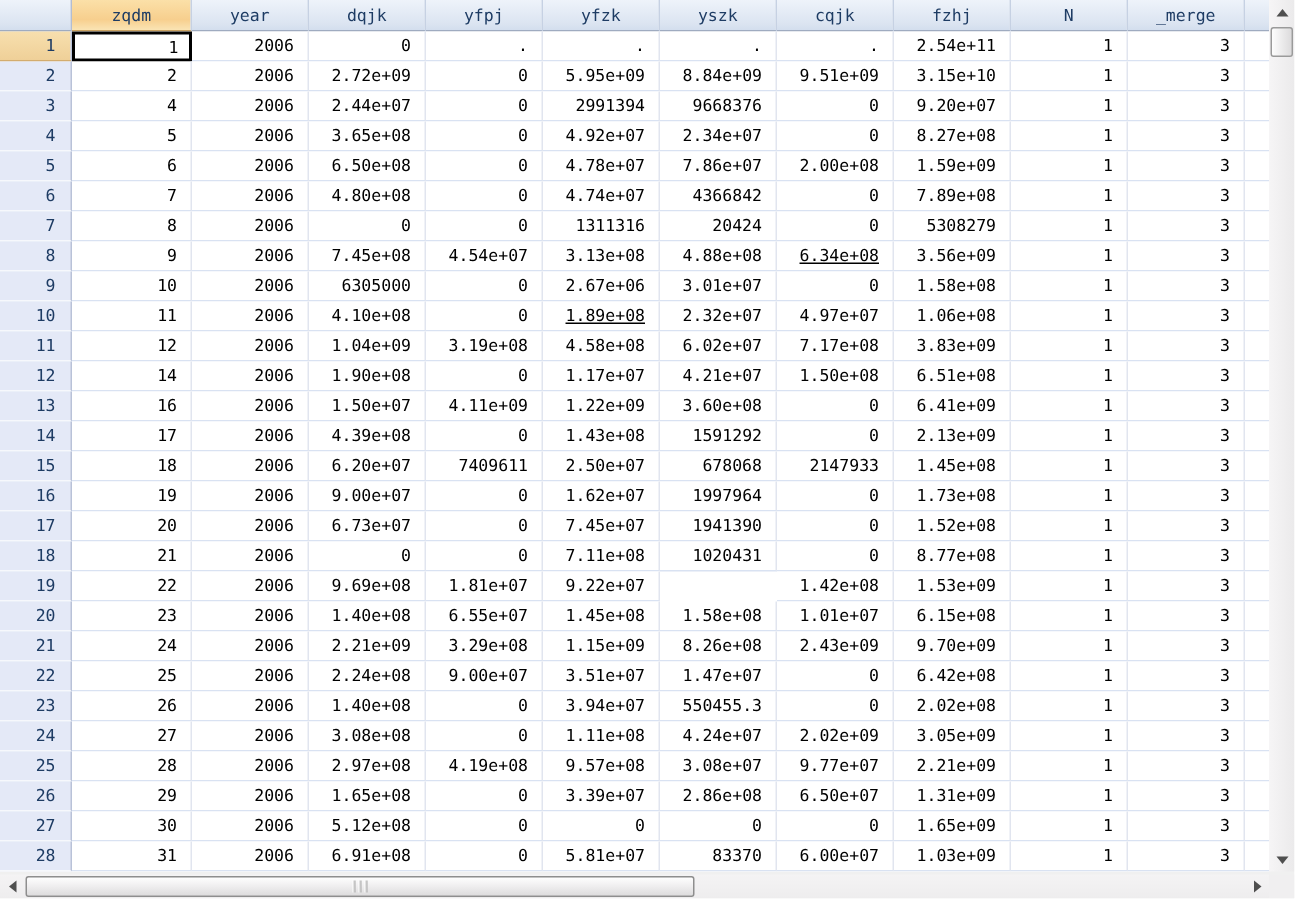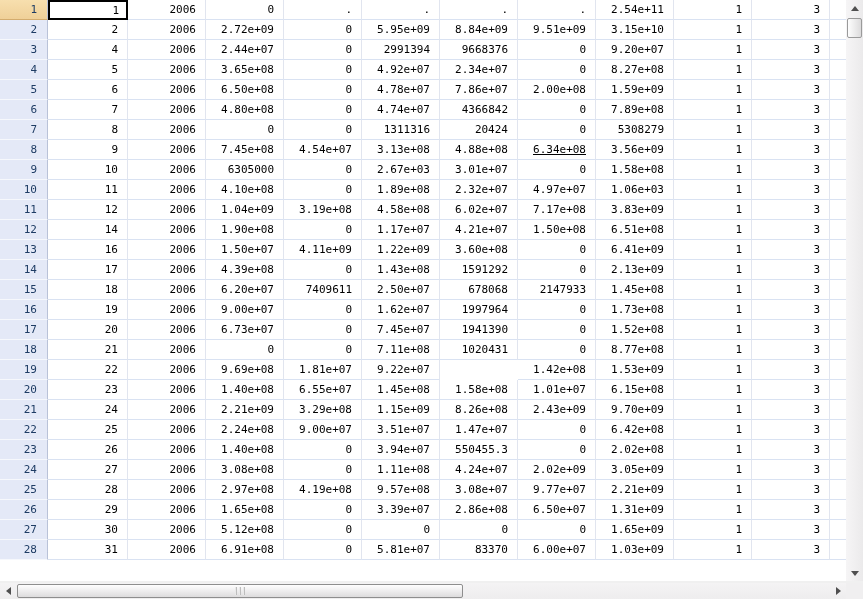--- a/index.html
+++ b/index.html
@@ -106,20 +106,34 @@
   .tri-left  { width:0; height:0; border-top:4px solid transparent; border-bottom:4px solid transparent; border-right:5px solid #4f4f4f; }
   .tri-right { width:0; height:0; border-top:4px solid transparent; border-bottom:4px solid transparent; border-left:5px solid #4f4f4f; }
 </style>
 </head>
 <body>
 
 <div class="screen">
 
   <div class="grid-area">
 
+  <div class="grid-row header">
+        <div class="hcell corner" style="width: 48px;"></div>
+        <div class="hcell selected" style="width: 80px;">zqdm</div>
+        <div class="hcell" style="width: 78px;">year</div>
+        <div class="hcell" style="width: 78px;">dqjk</div>
+        <div class="hcell" style="width: 78px;">yfpj</div>
+        <div class="hcell" style="width: 78px;">yfzk</div>
+        <div class="hcell" style="width: 78px;">yszk</div>
+        <div class="hcell" style="width: 78px;">cqjk</div>
+        <div class="hcell" style="width: 78px;">fzhj</div>
+        <div class="hcell" style="width: 78px;">N</div>
+        <div class="hcell" style="width: 78px;">_merge</div>
+        <div class="hcell filler" style="width: 16px;"></div>
+      </div>
       <div class="grid-row">
         <div class="rnum selected" style="width: 48px;">1</div>
         <div class="dcell current" style="width: 80px;">1</div>
         <div class="dcell" style="width: 78px;">2006</div>
         <div class="dcell" style="width: 78px;">0</div>
         <div class="dcell" style="width: 78px;">.</div>
         <div class="dcell" style="width: 78px;">.</div>
         <div class="dcell" style="width: 78px;">.</div>
         <div class="dcell" style="width: 78px;">.</div>
         <div class="dcell" style="width: 78px; text-align: right;">2.54e+11</div>
@@ -224,38 +238,38 @@
         <div class="dcell" style="width: 78px;">1</div>
         <div class="dcell" style="width: 78px;">3</div>
         <div class="dcell filler" style="width: 16px;"></div>
       </div>
       <div class="grid-row">
         <div class="rnum" style="width: 48px;">9</div>
         <div class="dcell" style="width: 80px;">10</div>
         <div class="dcell" style="width: 78px;">2006</div>
         <div class="dcell" style="width: 78px;">6305000</div>
         <div class="dcell" style="width: 78px;">0</div>
-        <div class="dcell" style="width: 78px;">2.67e+03</div>
+        <div class="dcell" style="width: 78px;">2.67e+06</div>
         <div class="dcell" style="width: 78px;">3.01e+07</div>
         <div class="dcell" style="width: 78px;">0</div>
         <div class="dcell" style="width: 78px;">1.58e+08</div>
         <div class="dcell" style="width: 78px;">1</div>
         <div class="dcell" style="width: 78px;">3</div>
         <div class="dcell filler" style="width: 16px;"></div>
       </div>
       <div class="grid-row">
         <div class="rnum" style="width: 48px;">10</div>
         <div class="dcell" style="width: 80px;">11</div>
         <div class="dcell" style="width: 78px;">2006</div>
         <div class="dcell" style="width: 78px;">4.10e+08</div>
         <div class="dcell" style="width: 78px;">0</div>
-        <div class="dcell" style="width: 78px;">1.89e+08</div>
+        <div class="dcell" style="width: 78px; text-decoration: underline;">1.89e+08</div>
         <div class="dcell" style="width: 78px;">2.32e+07</div>
         <div class="dcell" style="width: 78px;">4.97e+07</div>
-        <div class="dcell" style="width: 78px;">1.06e+03</div>
+        <div class="dcell" style="width: 78px;">1.06e+08</div>
         <div class="dcell" style="width: 78px;">1</div>
         <div class="dcell" style="width: 78px;">3</div>
         <div class="dcell filler" style="width: 16px;"></div>
       </div>
       <div class="grid-row">
         <div class="rnum" style="width: 48px;">11</div>
         <div class="dcell" style="width: 80px;">12</div>
         <div class="dcell" style="width: 78px;">2006</div>
         <div class="dcell" style="width: 78px;">1.04e+09</div>
         <div class="dcell" style="width: 78px;">3.19e+08</div>

